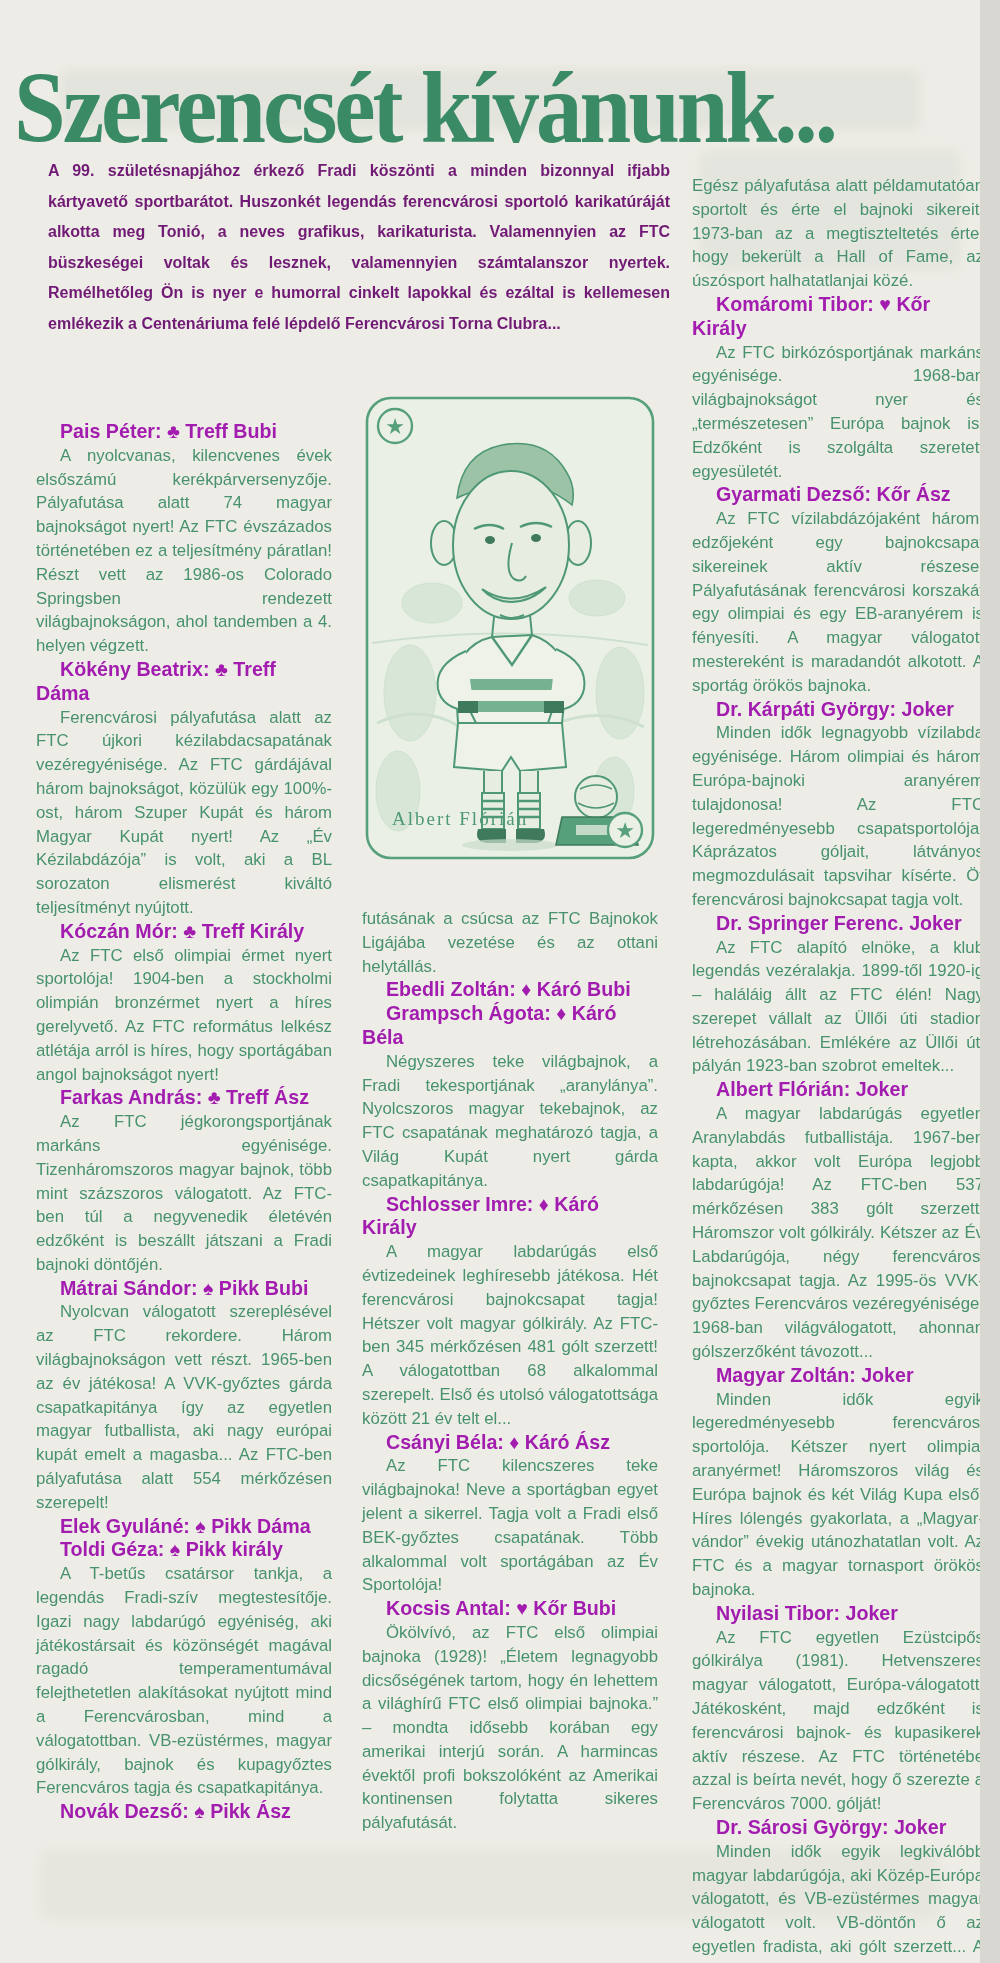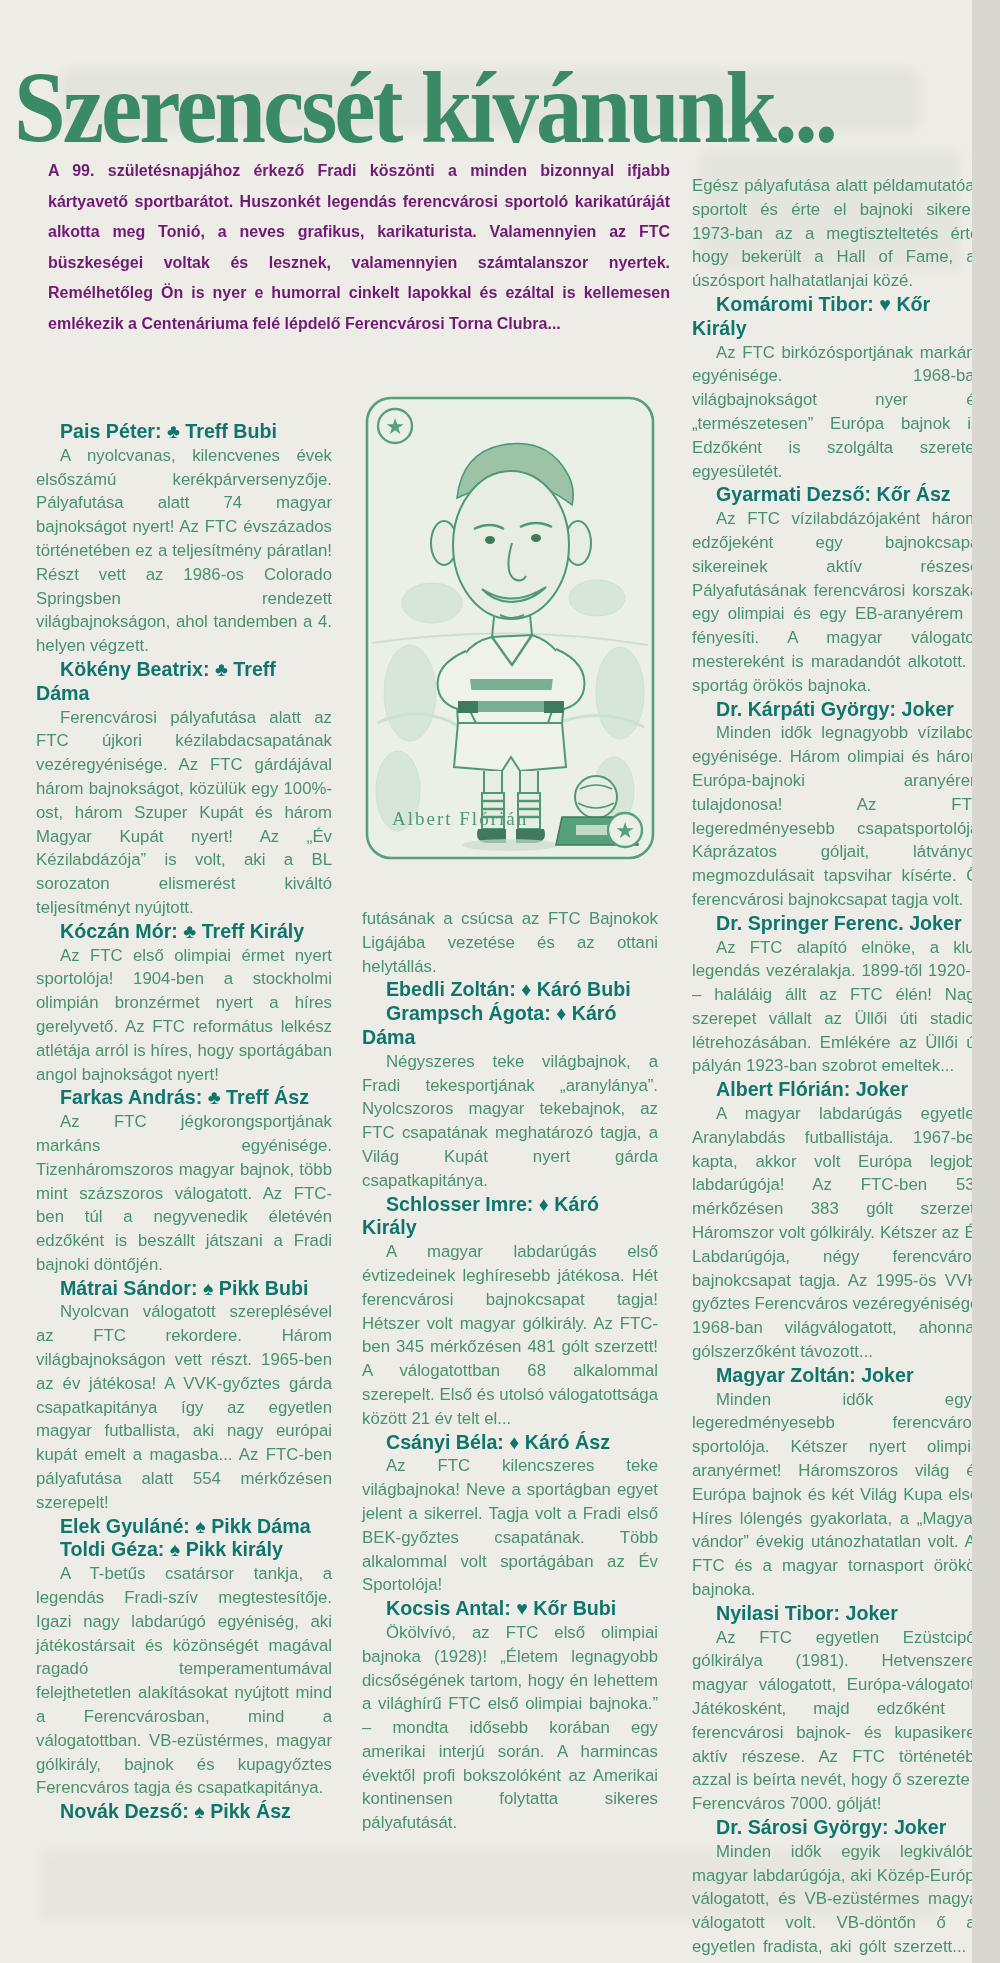--- a/index.html
+++ b/index.html
@@ -1,36 +1,36 @@
 <!DOCTYPE html>
 <html lang="hu"><head>
 <meta charset="utf-8">
 <style>
   html,body{margin:0;padding:0;background:#d9d7d1;}
   .page{position:relative;width:972px;height:1963px;background:#eeece6;overflow:hidden;
-        font-family:"Liberation Sans",sans-serif;}
+        font-family:"Liberation Sans",sans-serif;padding-left:8px;}
   
   .ghost{position:absolute;background:rgba(140,160,148,0.10);filter:blur(6px);border-radius:8px;}
   .g1{left:60px;top:70px;width:860px;height:60px;}
   .g2{left:700px;top:150px;width:260px;height:120px;background:rgba(120,150,135,0.08);}
   .g3{left:40px;top:1850px;width:900px;height:70px;background:rgba(130,150,140,0.07);}
 
   .title{position:absolute;left:14px;top:-14px;width:980px;
          font-family:"Liberation Serif",serif;font-weight:bold;font-size:93px;
          letter-spacing:-3px;color:#3a8a66;white-space:nowrap;
          transform:scaleY(1.10);transform-origin:top left;}
   .intro{position:absolute;left:48px;top:140px;width:622px;
          font-size:16px;line-height:30.6px;font-weight:bold;color:#701a75;
          text-align:justify;}
   .col{position:absolute;width:296px;font-size:16.8px;line-height:23.8px;
        color:#47926d;text-align:justify;}
   .col-left{left:36px;top:420px;}
   .col-mid{left:362px;top:393px;}
   .col-right{left:692px;top:158px;width:292px;}
-  .entry-heading{margin:0;font-weight:bold;color:#0f766e;text-indent:24px;text-align:left;}
+  .entry-heading{margin:0;font-weight:bold;color:#a21caf;text-indent:24px;text-align:left;}
   .entry-body{margin:0;text-indent:24px;}
   .entry-body.cont{text-indent:0;margin-top:16px;}
   .card{display:block;width:296px;height:470px;margin:0 0 44px 0;}
 </style>
 </head>
 <body>
 
 <div class="page">
   <div class="ghost g1"></div>
   <div class="ghost g2"></div>
@@ -145,21 +145,21 @@
       </g>
 
       <text x="30" y="432" font-family="Liberation Serif, serif" font-size="19" letter-spacing="2" fill="#4f9876">Albert Flórián</text>
     </svg>
     <div>
 
         <p class="entry-body cont">futásának a csúcsa az FTC Bajnokok Ligájába vezetése és az ottani helytállás.</p>
 
         <h3 class="entry-heading">Ebedli Zoltán: ♦ Káró Bubi</h3>
 
-        <h3 class="entry-heading">Grampsch Ágota: ♦ Káró Dáma</h3>
+        <h3 class="entry-heading">Grampsch Ágota: ♦ Káró Béla</h3>
         <p class="entry-body">Négyszeres teke világbajnok, a Fradi tekesportjának „aranylánya”. Nyolcszoros magyar tekebajnok, az FTC csapatának meghatározó tagja, a Világ Kupát nyert gárda csapatkapitánya.</p>
 
         <h3 class="entry-heading">Schlosser Imre: ♦ Káró Király</h3>
         <p class="entry-body">A magyar labdarúgás első évtizedeinek leghíresebb játékosa. Hét ferencvárosi bajnokcsapat tagja! Hétszer volt magyar gólkirály. Az FTC-ben 345 mérkőzésen 481 gólt szerzett! A válogatottban 68 alkalommal szerepelt. Első és utolsó válogatottsága között 21 év telt el...</p>
 
         <h3 class="entry-heading">Csányi Béla: ♦ Káró Ász</h3>
         <p class="entry-body">Az FTC kilencszeres teke világbajnoka! Neve a sportágban egyet jelent a sikerrel. Tagja volt a Fradi első BEK-győztes csapatának. Több alkalommal volt sportágában az Év Sportolója!</p>
 
         <h3 class="entry-heading">Kocsis Antal: ♥ Kőr Bubi</h3>
         <p class="entry-body">Ökölvívó, az FTC első olimpiai bajnoka (1928)! „Életem legnagyobb dicsőségének tartom, hogy én lehettem a világhírű FTC első olimpiai bajnoka.” – mondta idősebb korában egy amerikai interjú során. A harmincas évektől profi bokszolóként az Amerikai kontinensen folytatta sikeres pályafutását.</p>

